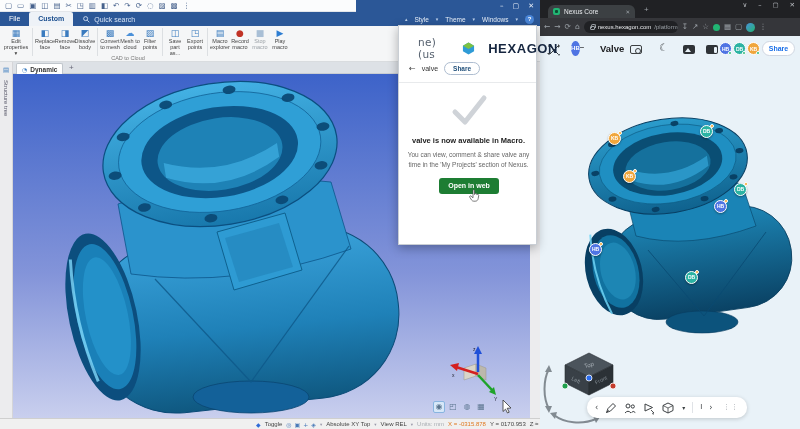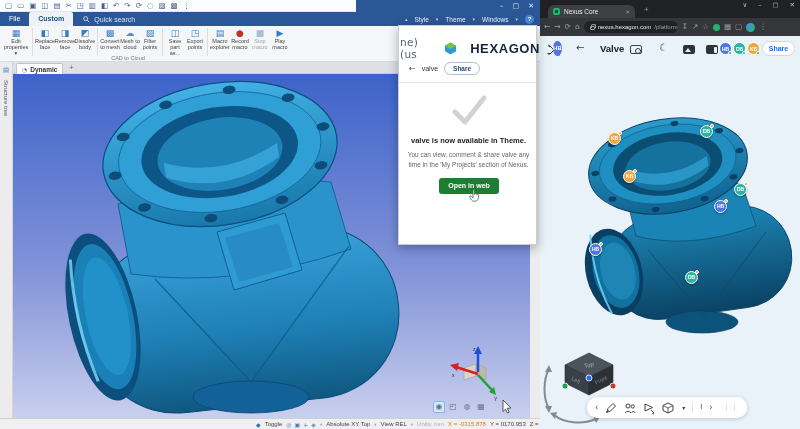--- a/index.html
+++ b/index.html
@@ -73,21 +73,21 @@
   #status-items .sic { font-family:"DejaVu Sans",sans-serif; font-size:6px; color:#4a7ab8; }
   #status-items [data-icon="toggle-diamond"] { color:#2f6bd8; }
   #status-items .sep { color:#99a; font-size:4.5px; font-family:"DejaVu Sans",sans-serif;}
   #status-items .muted { color:#a8adb3; }
   #status-items .coord-x { color:#e0791f; }
   #status-grip { position:absolute; right:3px; top:1px; color:#b8bcc0; font-size:6px; }
 
   
   #nexus-panel { position:absolute; left:398px; top:25px; width:139px; height:220px; background:#fff;
     border:1px solid #c9ced4; box-shadow:0 3px 10px rgba(0,0,0,.3); z-index:30; }
-  #np-header { position:absolute; left:0; top:10px; width:100%; display:flex; align-items:center; padding:0 1px; gap:13px;}
+  #np-header { position:absolute; left:0; top:10px; width:100%; display:flex; align-items:center; padding:0 19px; gap:13px;}
   #np-logo { font-family:"DejaVu Sans",sans-serif; font-size:10.5px; color:#55606e; letter-spacing:.3px; }
   #np-div { width:1px; height:12px; background:#d6dade; }
   #np-brand { font-size:13px; font-weight:bold; color:#15253f; letter-spacing:.6px; }
   #np-avatar { margin-left:auto; width:15px; height:15px; border-radius:50%; background:#4f74e3; color:#fff;
     font-size:6px; font-weight:bold; text-align:center; line-height:15px; }
   #np-nav { position:absolute; left:0; top:36px; width:100%; display:flex; align-items:center; padding:0 10px; gap:6px;}
   #np-back { font-size:8px; color:#444; font-family:"DejaVu Sans",sans-serif;}
   #np-item { font-size:7px; color:#333; }
   #np-share { height:13px; padding:0 8px; border:1px solid #aebdd0; border-radius:7px; background:#fff;
     font-size:6.5px; font-weight:bold; color:#1f4e79; line-height:11px; }
@@ -403,21 +403,21 @@
     </div>
     <div id="np-nav">
       <span id="np-back" data-icon="back">←</span>
       <span id="np-item">valve</span>
       <span id="np-share">Share</span>
     </div>
     <div id="np-hr"></div>
     <svg id="np-check" width="40" height="32" viewBox="0 0 40 32">
       <polyline points="6,18 16,28 35,4" fill="none" stroke="#cfd3d8" stroke-width="5" stroke-linecap="round" stroke-linejoin="round"></polyline>
     </svg>
-    <div id="np-title">valve is now available in Theme.</div>
+    <div id="np-title">valve is now available in Macro.</div>
     <div id="np-body">You can view, comment &amp; share valve any time in the 'My Projects' section of Nexus.</div>
     <div id="np-open">Open in web</div>
     <svg id="np-cursor" width="11" height="13" viewBox="0 0 11 13">
       <path d="M4 1.5 C4 0.5 5.5 0.5 5.5 1.5 L5.5 5.5 L6 5 C6.5 4.2 8 4.6 7.8 5.6 L8.6 5.4 C9.4 5.3 9.8 5.9 9.7 6.6 L9.2 9.5 C9 11 8 12.2 6.2 12.2 L4.8 12.2 C3.8 12.2 3 11.7 2.4 10.8 L0.8 8.2 C0.2 7.3 1.3 6.4 2.1 7.1 L4 8.8 Z" fill="#fff" stroke="#444" stroke-width="0.7"></path>
     </svg>
   </div>
 
   <div id="browser">
     <div id="btabstrip">
       <div id="btab">

